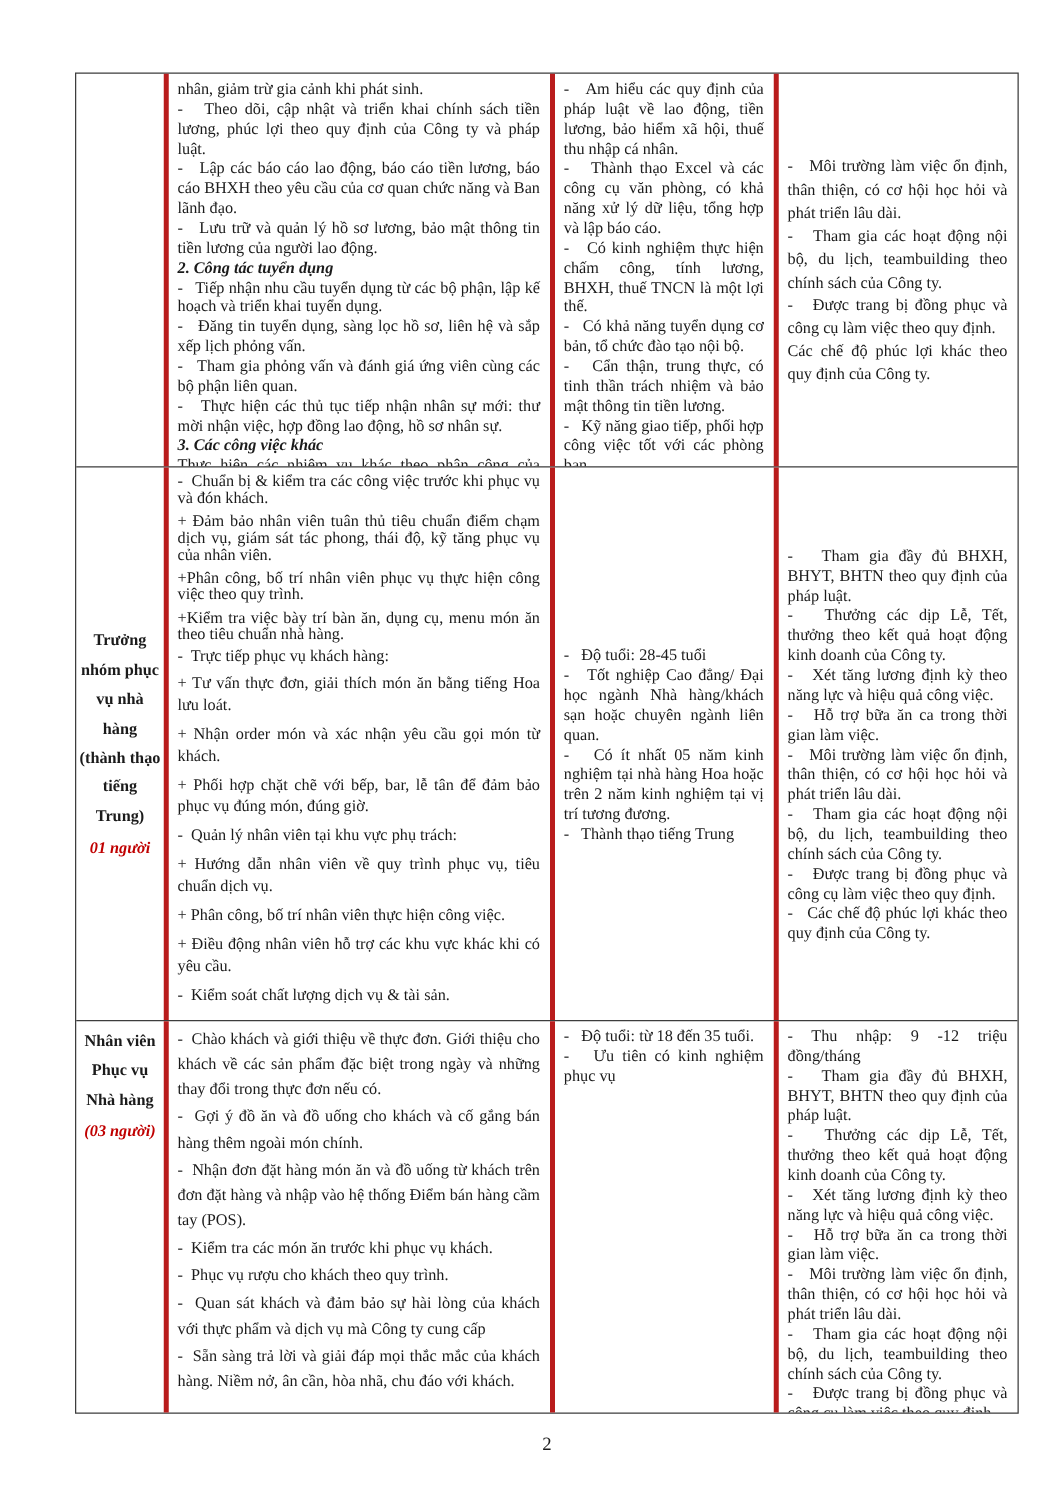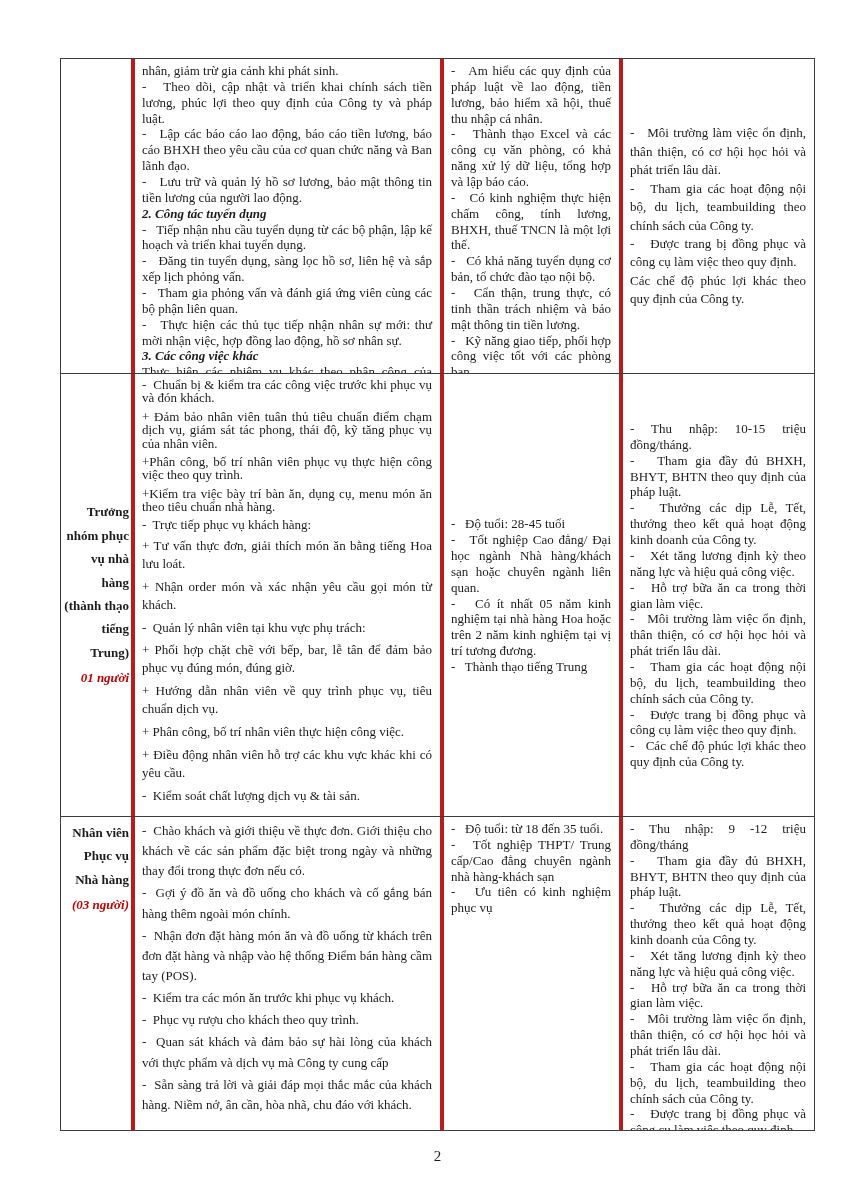--- a/index.html
+++ b/index.html
@@ -15,21 +15,21 @@
   .t-row{display:flex;box-sizing:border-box;}
   .t-row + .t-row{border-top:1px solid #3d3d3d;}
   .t-row:nth-child(1){height:314px;}
   .t-row:nth-child(2){height:443px;}
   .t-row:nth-child(3){height:314px;font-family:Liberation Serif, serif;}
   .cell{
     box-sizing:border-box;overflow:hidden;display:flex;flex-direction:column;
     justify-content:flex-start;padding:4px 8px 3px 7px;
   }
   .cell + .cell{border-left:4px solid #b91c1c;}
-  .c-pos{width:70px;padding:4px 2px;text-align:right;font-weight:bold;line-height:1.8;}
+  .c-pos{width:70px;padding:4px 2px;text-align:center;font-weight:bold;line-height:1.8;}
   .c-duties{width:309px;}
   .c-req{width:179px;}
   .c-ben{flex:1;}
   
   .t-row:nth-child(1) .c-ben{justify-content:center;}
   .t-row:nth-child(2) .c-pos,
   .t-row:nth-child(2) .c-req,
   .t-row:nth-child(2) .c-ben{justify-content:center;}
   .cell p{margin:0;text-align:justify;line-height:1.22;}
   .cell.md p{line-height:1.42;}
@@ -84,35 +84,34 @@
         <div class="pos-count">01 người</div>
       </div>
       <div class="cell c-duties">
         <p class="p-tight">-&nbsp; Chuẩn bị &amp; kiểm tra các công việc trước khi phục vụ và đón khách.</p>
         <p class="p-tight">+ Đảm bảo nhân viên tuân thủ tiêu chuẩn điểm chạm dịch vụ, giám sát tác phong, thái độ, kỹ tăng phục vụ của nhân viên.</p>
         <p class="p-tight">+Phân công, bố trí nhân viên phục vụ thực hiện công việc theo quy trình.</p>
         <p class="p-tight">+Kiểm tra việc bày trí bàn ăn, dụng cụ, menu món ăn theo tiêu chuẩn nhà hàng.</p>
         <p class="p-tight">-&nbsp; Trực tiếp phục vụ khách hàng:</p>
         <p class="p-loose">+ Tư vấn thực đơn, giải thích món ăn bằng tiếng Hoa lưu loát.</p>
         <p class="p-loose">+ Nhận order món và xác nhận yêu cầu gọi món từ khách.</p>
+        <p class="p-loose">+ Phối hợp chặt chẽ với bếp, bar, lễ tân để đảm bảo phục vụ đúng món, đúng giờ.</p>
         <p class="p-loose">-&nbsp; Quản lý nhân viên tại khu vực phụ trách:</p>
-        <p class="p-loose">+ Phối hợp chặt chẽ với bếp, bar, lễ tân để đảm bảo phục vụ đúng món, đúng giờ.</p>
         <p class="p-loose">+ Hướng dẫn nhân viên về quy trình phục vụ, tiêu chuẩn dịch vụ.</p>
         <p class="p-loose">+ Phân công, bố trí nhân viên thực hiện công việc.</p>
         <p class="p-loose">+ Điều động nhân viên hỗ trợ các khu vực khác khi có yêu cầu.</p>
         <p class="p-loose">-&nbsp; Kiểm soát chất lượng dịch vụ &amp; tài sản.</p>
       </div>
       <div class="cell c-req">
         <p>-&nbsp;&nbsp; Độ tuổi: 28-45 tuổi</p>
         <p>-&nbsp;&nbsp; Tốt nghiệp Cao đẳng/ Đại học ngành Nhà hàng/khách sạn hoặc chuyên ngành liên quan.</p>
         <p>-&nbsp;&nbsp; Có ít nhất 05 năm kinh nghiệm tại nhà hàng Hoa hoặc trên 2 năm kinh nghiệm tại vị trí tương đương.</p>
         <p>-&nbsp;&nbsp; Thành thạo tiếng Trung</p>
       </div>
       <div class="cell c-ben">
-        <p>- Thu nhập: 10-15 triệu đồng/tháng.</p>
         <p>-&nbsp;&nbsp; Tham gia đầy đủ BHXH, BHYT, BHTN theo quy định của pháp luật.</p>
         <p>-&nbsp;&nbsp; Thưởng các dịp Lễ, Tết, thưởng theo kết quả hoạt động kinh doanh của Công ty.</p>
         <p>-&nbsp;&nbsp; Xét tăng lương định kỳ theo năng lực và hiệu quả công việc.</p>
         <p>-&nbsp;&nbsp; Hỗ trợ bữa ăn ca trong thời gian làm việc.</p>
         <p>-&nbsp;&nbsp; Môi trường làm việc ổn định, thân thiện, có cơ hội học hỏi và phát triển lâu dài.</p>
         <p>-&nbsp;&nbsp; Tham gia các hoạt động nội bộ, du lịch, teambuilding theo chính sách của Công ty.</p>
         <p>-&nbsp;&nbsp; Được trang bị đồng phục và công cụ làm việc theo quy định.</p>
         <p>-&nbsp;&nbsp; Các chế độ phúc lợi khác theo quy định của Công ty.</p>
       </div>
     </div>
@@ -125,21 +124,20 @@
         <p>-&nbsp; Chào khách và giới thiệu về thực đơn. Giới thiệu cho khách về các sản phẩm đặc biệt trong ngày và những thay đổi trong thực đơn nếu có.</p>
         <p>-&nbsp; Gợi ý đồ ăn và đồ uống cho khách và cố gắng bán hàng thêm ngoài món chính.</p>
         <p>-&nbsp; Nhận đơn đặt hàng món ăn và đồ uống từ khách trên đơn đặt hàng và nhập vào hệ thống Điểm bán hàng cầm tay (POS).</p>
         <p>-&nbsp; Kiểm tra các món ăn trước khi phục vụ khách.</p>
         <p>-&nbsp; Phục vụ rượu cho khách theo quy trình.</p>
         <p>-&nbsp; Quan sát khách và đảm bảo sự hài lòng của khách với thực phẩm và dịch vụ mà Công ty cung cấp</p>
         <p>-&nbsp; Sẵn sàng trả lời và giải đáp mọi thắc mắc của khách hàng. Niềm nở, ân cần, hòa nhã, chu đáo với khách.</p>
       </div>
       <div class="cell c-req">
         <p>-&nbsp;&nbsp; Độ tuổi: từ 18 đến 35 tuổi.</p>
-        <p>-&nbsp;&nbsp; Tốt nghiệp THPT/ Trung cấp/Cao đẳng chuyên ngành nhà hàng-khách sạn</p>
         <p>-&nbsp;&nbsp; Ưu tiên có kinh nghiệm phục vụ</p>
       </div>
       <div class="cell c-ben">
         <p>- Thu nhập: 9 -12 triệu đồng/tháng</p>
         <p>-&nbsp;&nbsp; Tham gia đầy đủ BHXH, BHYT, BHTN theo quy định của pháp luật.</p>
         <p>-&nbsp;&nbsp; Thưởng các dịp Lễ, Tết, thưởng theo kết quả hoạt động kinh doanh của Công ty.</p>
         <p>-&nbsp;&nbsp; Xét tăng lương định kỳ theo năng lực và hiệu quả công việc.</p>
         <p>-&nbsp;&nbsp; Hỗ trợ bữa ăn ca trong thời gian làm việc.</p>
         <p>-&nbsp;&nbsp; Môi trường làm việc ổn định, thân thiện, có cơ hội học hỏi và phát triển lâu dài.</p>
         <p>-&nbsp;&nbsp; Tham gia các hoạt động nội bộ, du lịch, teambuilding theo chính sách của Công ty.</p>

